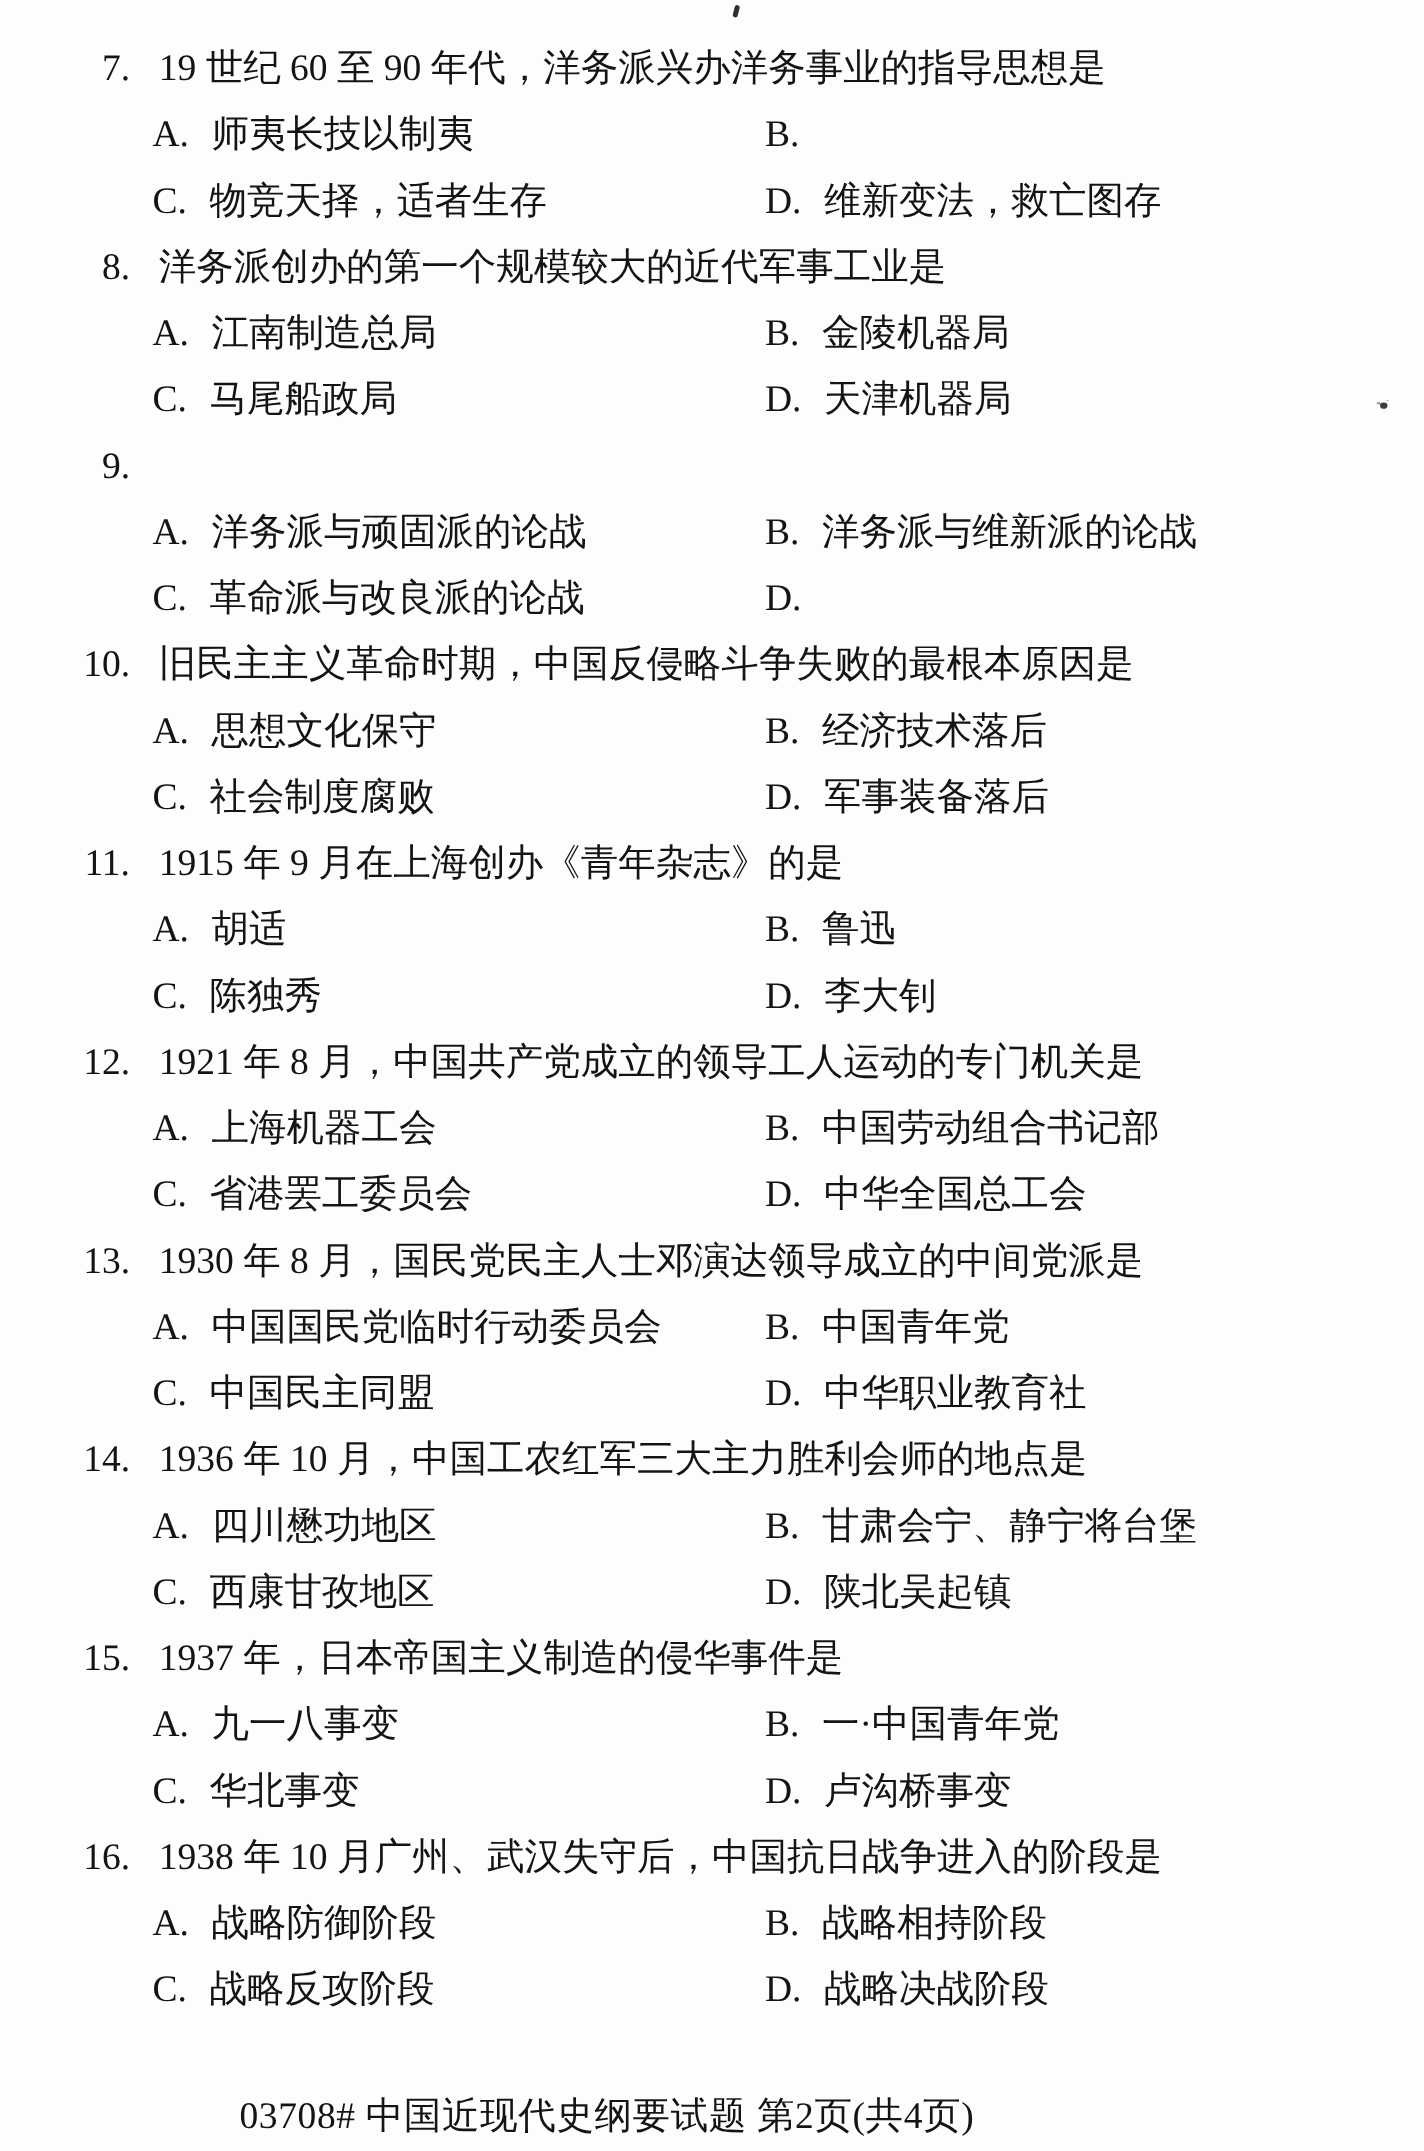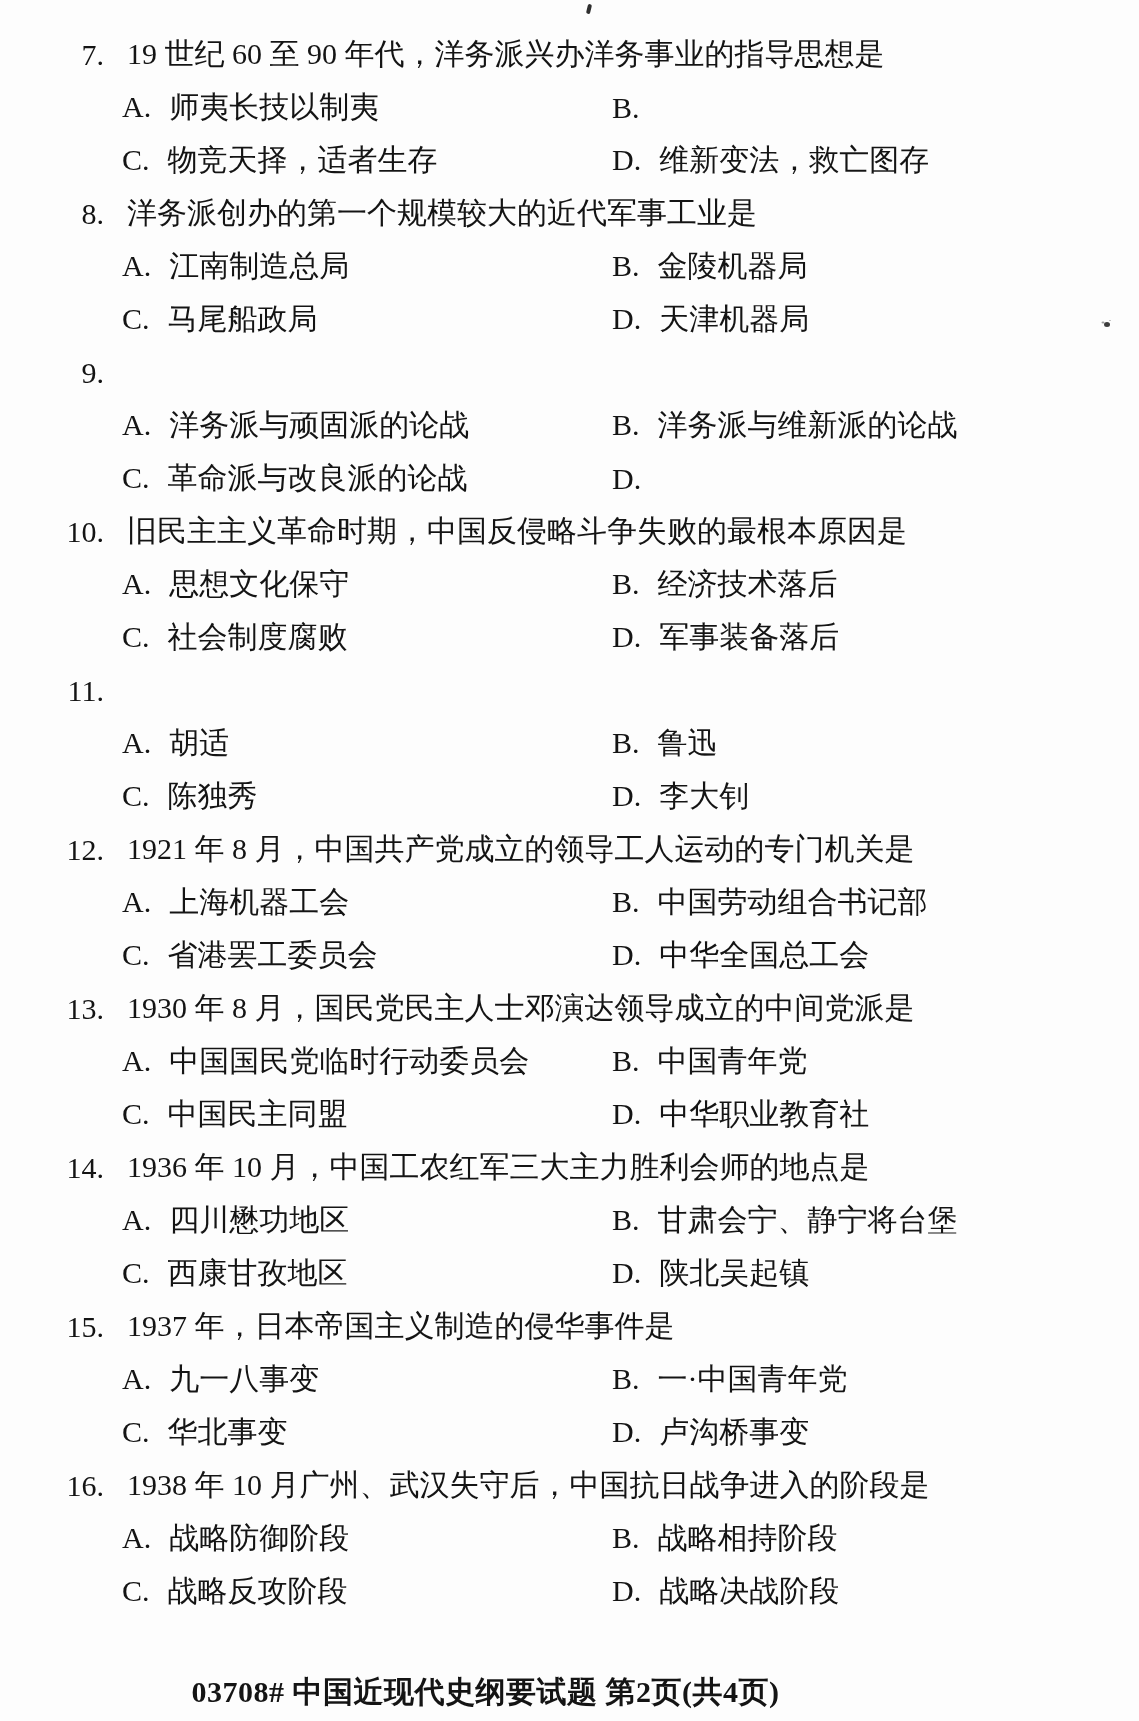--- a/index.html
+++ b/index.html
@@ -26,21 +26,20 @@
   .colA { flex:0 0 490px; width:490px; }
   .olab { margin-right:18px; }
   .footer {
     position:absolute;
     top:1672px;
     left:0;
     width:971px;
     text-align:center;
     font-size:30px;
     letter-spacing:0.5px;
-    font-weight:bold;
   }
   .mark-top {
     position:absolute; top:4px; left:587px;
     width:4px; height:10px;
     background:#2f2f2f; border-radius:2px;
     transform:rotate(14deg);
   }
   .mark-right {
     position:absolute; top:322px; left:1104px;
     width:6px; height:5px;
@@ -157,20 +156,21 @@
       <span class="opt">
         <span class="olab">D.</span>
         <span class="otxt">军事装备落后</span>
       </span>
     </div>
   </section>
 
   <section>
     <div class="row">
       <span class="qnum">11.</span>
+      <span class="qstem">1915 年 9 月在上海创办《青年杂志》的是</span>
     </div>
     <div class="row optrow">
       <span class="opt colA">
         <span class="olab">A.</span>
         <span class="otxt">胡适</span>
       </span>
       <span class="opt">
         <span class="olab">B.</span>
         <span class="otxt">鲁迅</span>
       </span>

